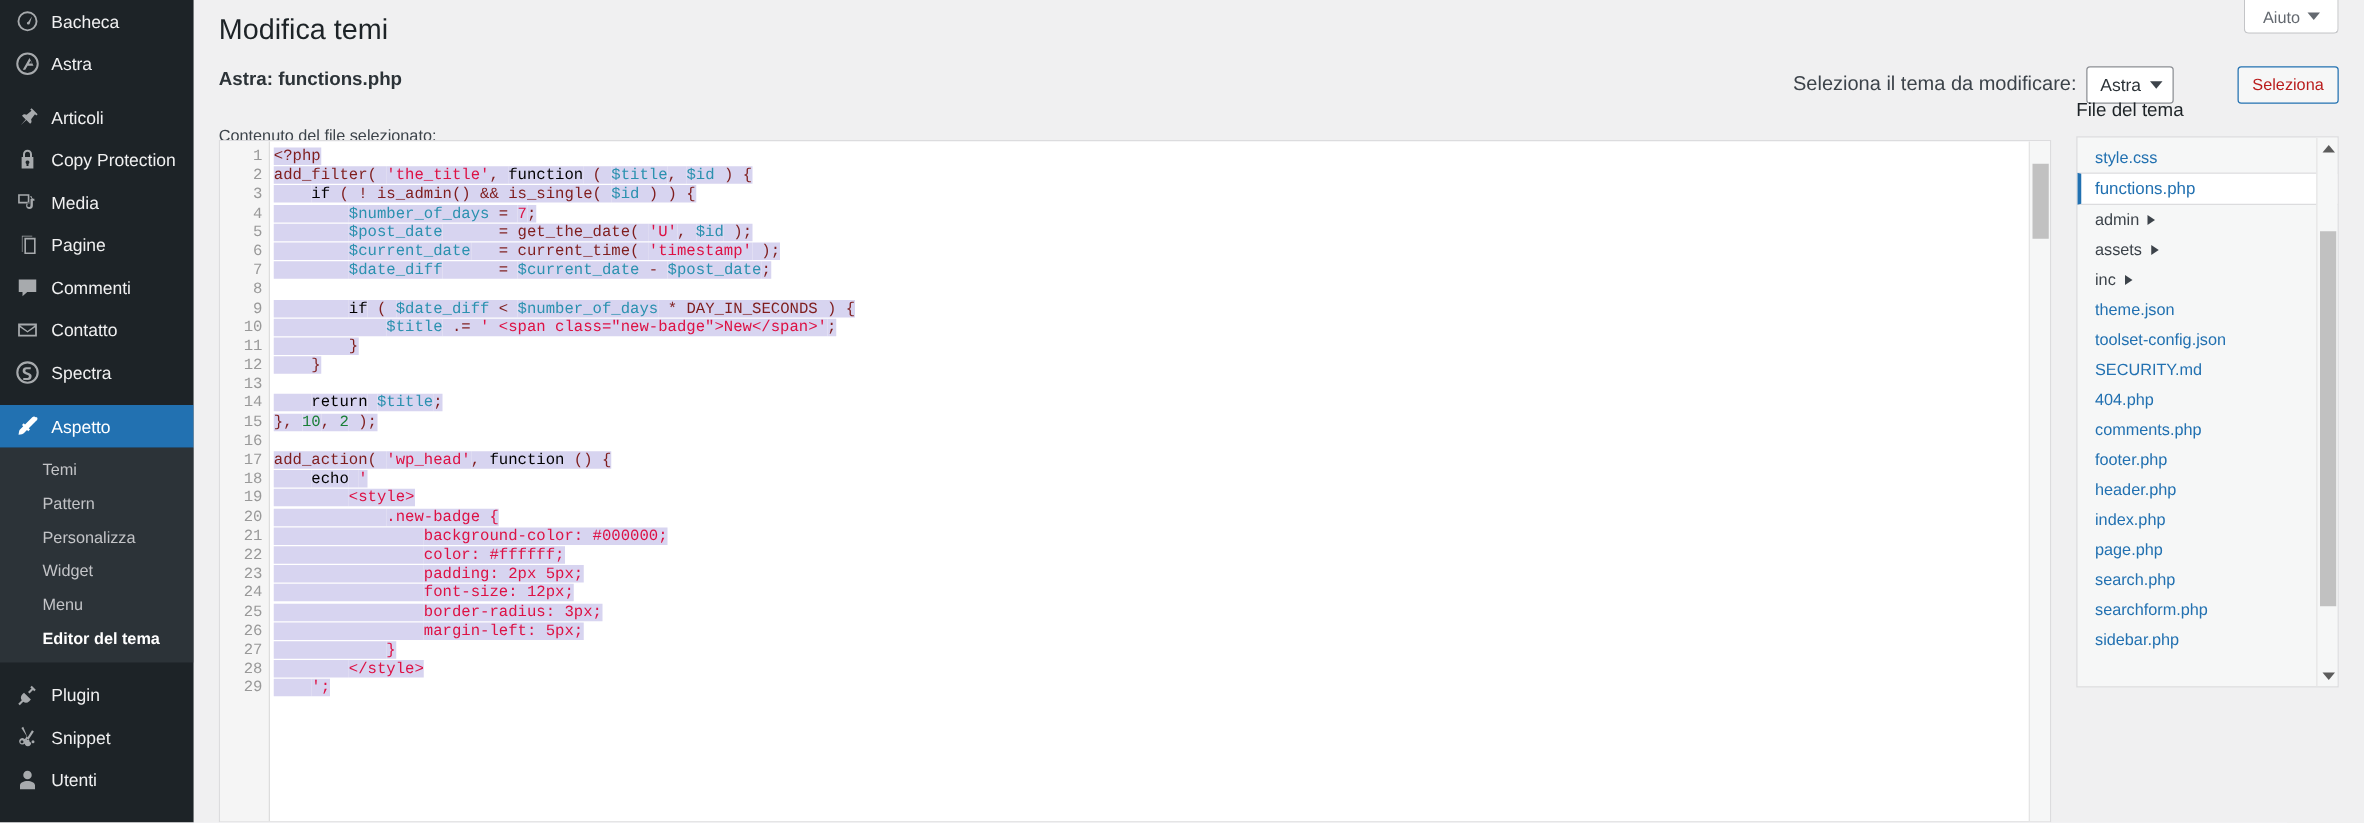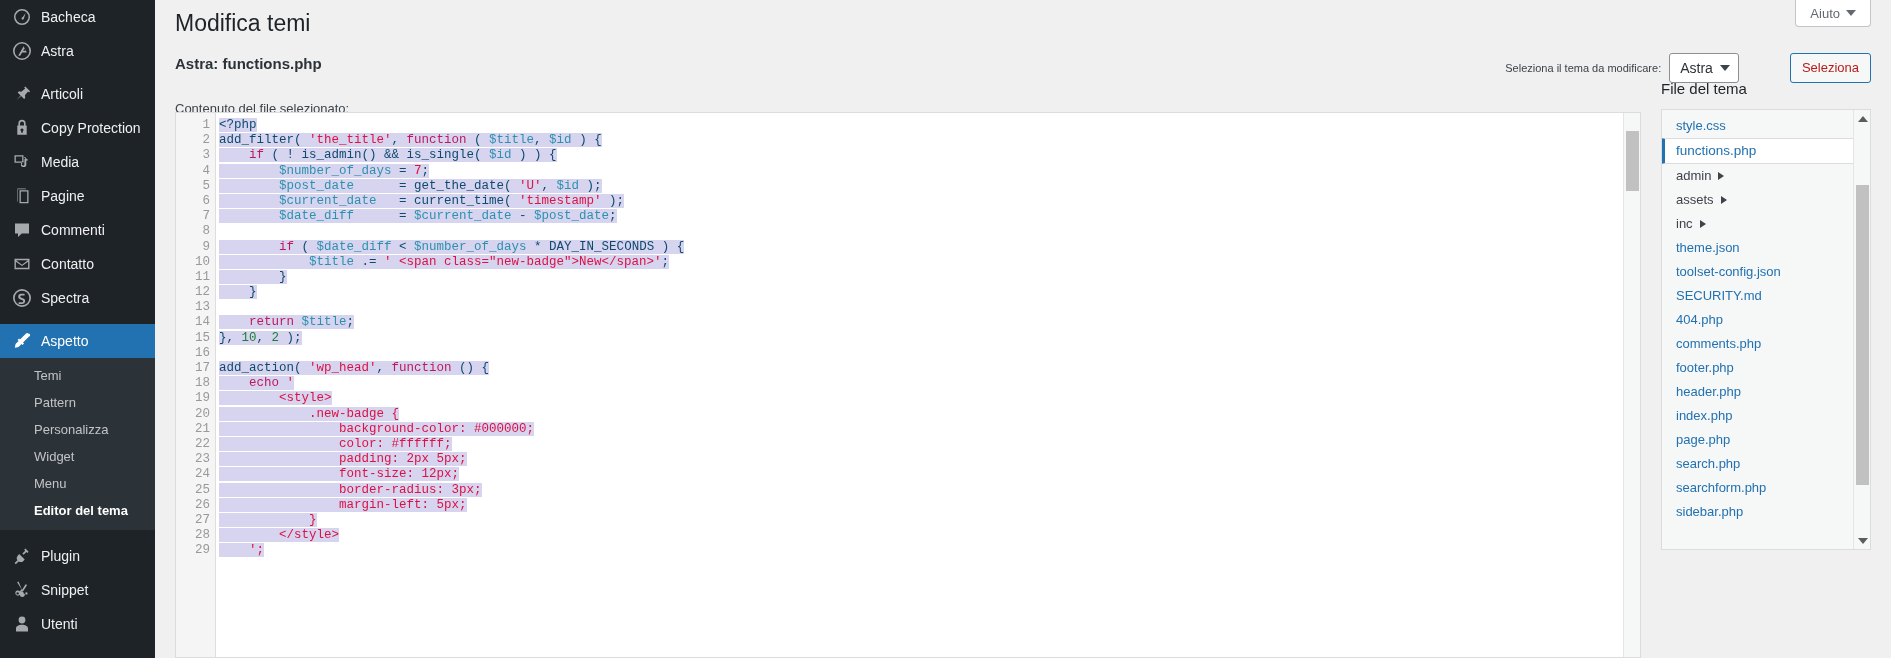--- a/index.html
+++ b/index.html
@@ -81,21 +81,21 @@
     padding-top: 10px;
   }
   h2.file-title {
     font-size: 15px; font-weight: bold; color: #2c3338;
     line-height: 1.4; margin: 0;
   }
   .theme-picker {
     display: flex; align-items: center; gap: 8px;
     margin-top: 0;
   }
-  .theme-picker-label { font-size: 11px; color: #3c434a; }
+  .theme-picker-label { font-size: 16px; color: #3c434a; }
   .select-box {
     display: inline-flex; align-items: center; gap: 7px;
     height: 30px; padding: 0 8px 0 10px;
     background: #fff; border: 1px solid #8c8f94; border-radius: 3px;
     font-size: 14px; color: #2c3338;
   }
   .select-caret {
     width: 0; height: 0;
     border-left: 5px solid transparent;
     border-right: 5px solid transparent;
@@ -203,23 +203,23 @@
   .gutter div { padding-right: 5px; height: 15.2px; }
   .code-lines {
     flex: 1; padding-top: 5px; padding-left: 3px;
     overflow: hidden; position: relative;
     white-space: pre;
   }
   .cline { height: 15.2px; }
   .cline span { white-space: pre; }
   .sel { background: #d7d4f0; }
 
-  .tok-plain { color: #0c4a6e; }
+  .tok-plain { color: #7f1d1d; }
   .tok-str   { color: #d14; }
-  .tok-kw    { color: #be185d; }
+  .tok-kw    { color: #000000; }
   .tok-var   { color: #2b91af; }
   .tok-num   { color: #1a7f37; }
   .tok-numr  { color: #d14; }
 
   
   .ed-scroll {
     position: absolute; top: 0; right: 0; width: 17px; height: 100%;
     background: #f6f7f7; border-left: 1px solid #e5e5e5;
   }
   .ed-thumb {

